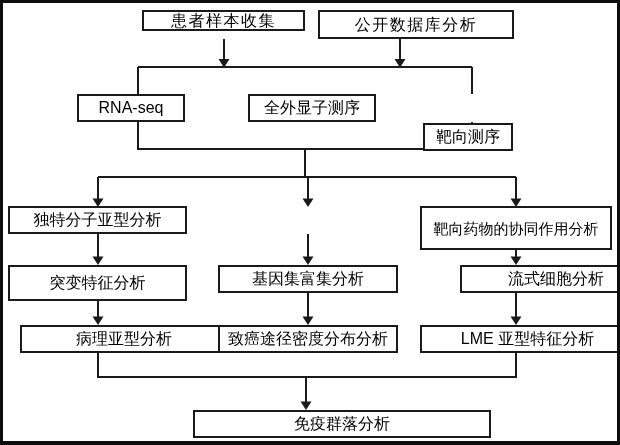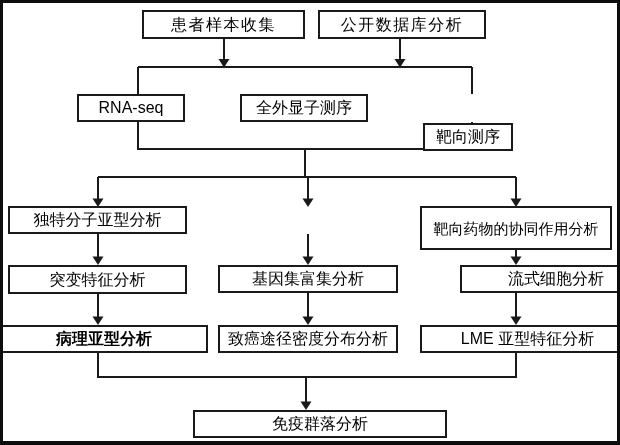--- a/index.html
+++ b/index.html
@@ -78,34 +78,34 @@
       <polygon points="92.5,256.5 103.5,256.5 98,265"></polygon>
       <polygon points="302.5,256.5 313.5,256.5 308,265"></polygon>
       <polygon points="510.5,256.5 521.5,256.5 516,265"></polygon>
       <polygon points="92.5,316.5 103.5,316.5 98,325"></polygon>
       <polygon points="302.5,316.5 313.5,316.5 308,325"></polygon>
       <polygon points="510.5,316.5 521.5,316.5 516,325"></polygon>
       <polygon points="300.5,401.5 311.5,401.5 306,410"></polygon>
     </g>
   </svg>
 
-  <div class="node row1" style="left:142px; top:10px;  width:163px; height:29px;">患者样本收集</div>
-  <div class="node row1" style="left:318px; top:10px;  width:168px; height:29px;">公开数据库分析</div>
+  <div class="node row1" style="left:142px; top:10px;  width:163px; height:21px;">患者样本收集</div>
+  <div class="node row1" style="left:318px; top:10px;  width:196px; height:29px;">公开数据库分析</div>
 
   <div class="node" style="left:77px;  top:94px;  width:108px; height:28px;">RNA-seq</div>
-  <div class="node" style="left:240px; top:94px;  width:128px; height:28px;">全外显子测序</div>
+  <div class="node" style="left:248px; top:94px;  width:128px; height:28px;">全外显子测序</div>
   <div class="node" style="left:423px; top:94px;  width:90px;  height:28px;margin-top:29px;">靶向测序</div>
 
   <div class="node" style="left:8px;   top:206px; width:179px; height:28px;">独特分子亚型分析</div>
   <div class="node small" style="left:420px; top:206px; width:192px; height:44px;">靶向药物的协同作用分析</div>
 
-  <div class="node" style="left:8px;   top:265px; width:179px; height:29px;">突变特征分析</div>
+  <div class="node" style="left:8px;   top:265px; width:179px; height:36px;">突变特征分析</div>
   <div class="node" style="left:218px; top:265px; width:180px; height:28px;">基因集富集分析</div>
   <div class="node" style="left:420px; top:265px; width:192px; height:28px;margin-left:40px;">流式细胞分析</div>
 
-  <div class="node" style="left:0;   top:325px; width:208px; height:28px;font-weight:bold;">病理亚型分析</div>
+  <div class="node" style="left:20px;   top:325px; width:208px; height:28px;">病理亚型分析</div>
   <div class="node" style="left:218px; top:325px; width:180px; height:28px;">致癌途径密度分布分析</div>
   <div class="node" style="left:420px; top:325px; width:215px; height:28px;">LME 亚型特征分析</div>
 
-  <div class="node" style="left:193px; top:410px; width:254px; height:28px;">免疫群落分析</div>
+  <div class="node" style="left:193px; top:410px; width:298px; height:28px;">免疫群落分析</div>
 
   <div class="frame"></div>
 </div>
 
 </body></html>

